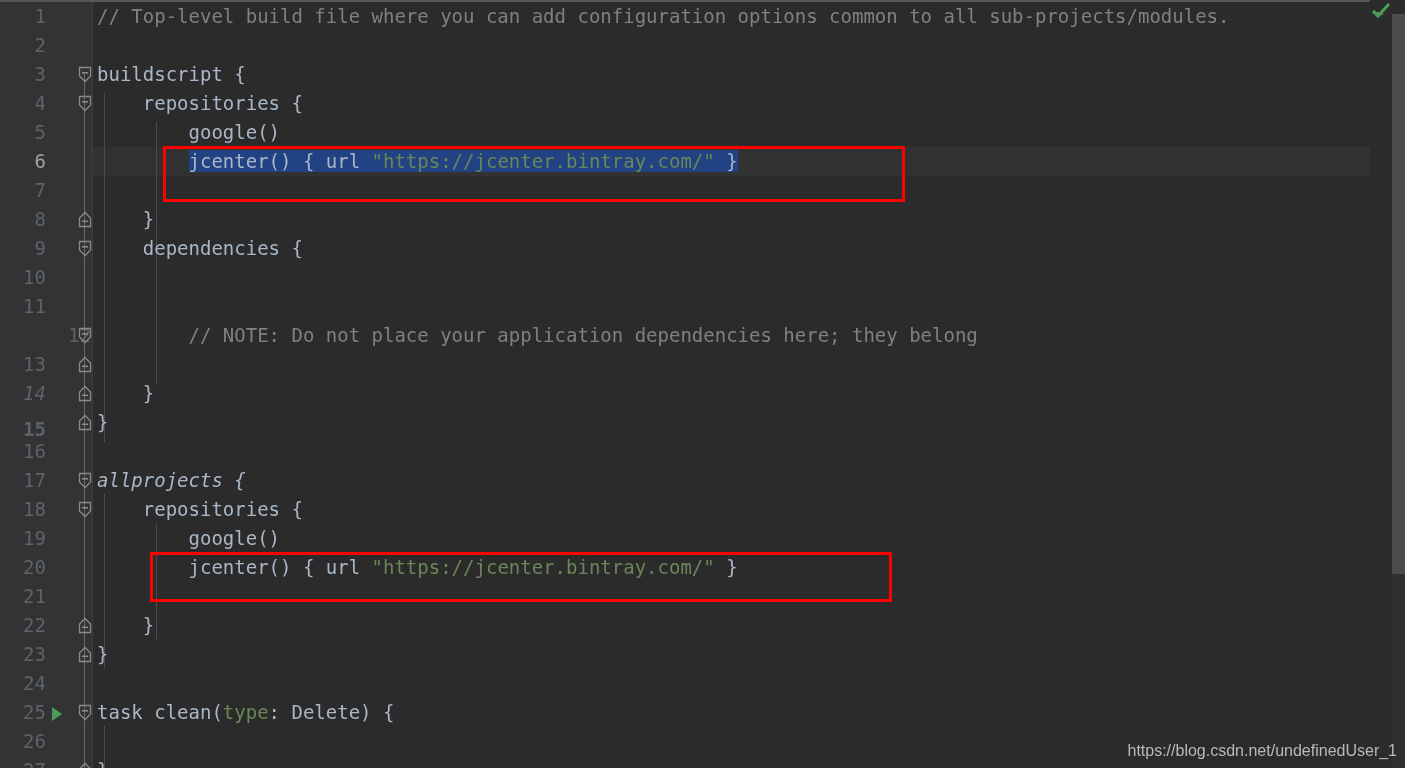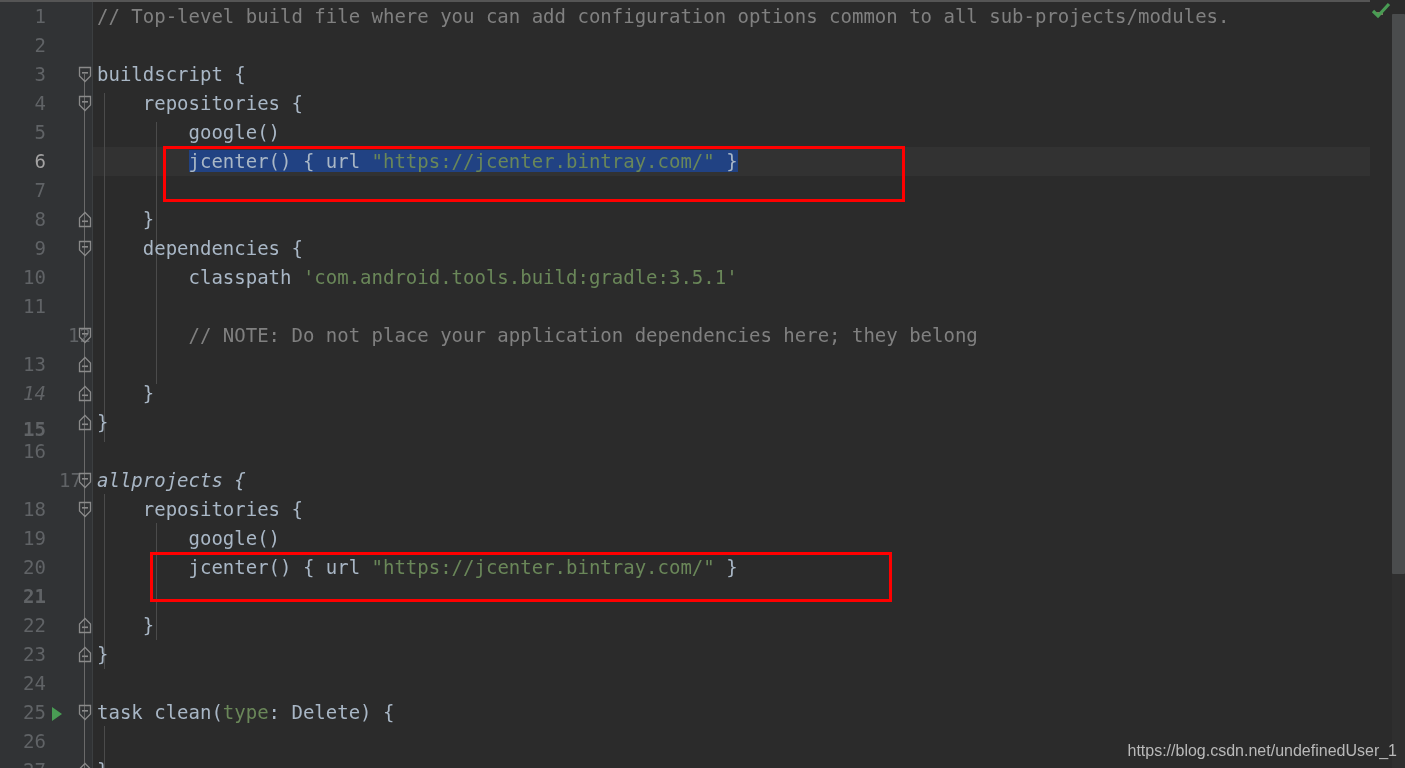--- a/index.html
+++ b/index.html
@@ -277,37 +277,37 @@
           </svg></div>
       </div>
       <div class="lnum" style="top: 415px; font-weight: bold;">15</div>
       <div class="fold" style="top: 408px;">
         <div class="fold-glyph"><svg width="14" height="17" viewBox="0 0 14 17">
             <path d="M1.5 15.5 H12.5 V7 L7 1.5 L1.5 7 Z" fill="none" stroke="#8a8a8a" stroke-width="1.3"></path>
             <rect x="4" y="9.5" width="6" height="1.6" fill="#8a8a8a"></rect>
           </svg></div>
       </div>
       <div class="lnum" style="top: 437px;">16</div>
-      <div class="lnum" style="top: 466px; padding-left: 36px;">17</div>
+      <div class="lnum" style="top: 466px;">17</div>
       <div class="fold" style="top: 466px;">
         <div class="fold-glyph"><svg width="14" height="17" viewBox="0 0 14 17">
             <path d="M1.5 1.5 H12.5 V10 L7 15.5 L1.5 10 Z" fill="none" stroke="#8a8a8a" stroke-width="1.3"></path>
             <rect x="4" y="6" width="6" height="1.6" fill="#8a8a8a"></rect>
           </svg></div>
       </div>
       <div class="lnum" style="top: 495px;">18</div>
       <div class="fold" style="top: 495px;">
         <div class="fold-glyph"><svg width="14" height="17" viewBox="0 0 14 17">
             <path d="M1.5 1.5 H12.5 V10 L7 15.5 L1.5 10 Z" fill="none" stroke="#8a8a8a" stroke-width="1.3"></path>
             <rect x="4" y="6" width="6" height="1.6" fill="#8a8a8a"></rect>
           </svg></div>
       </div>
       <div class="lnum" style="top: 524px;">19</div>
       <div class="lnum" style="top: 553px;">20</div>
-      <div class="lnum" style="top: 582px; font-weight: bold;">21</div>
+      <div class="lnum" style="top: 582px;">21</div>
       <div class="lnum" style="top: 611px;">22</div>
       <div class="fold" style="top: 611px;">
         <div class="fold-glyph"><svg width="14" height="17" viewBox="0 0 14 17">
             <path d="M1.5 15.5 H12.5 V7 L7 1.5 L1.5 7 Z" fill="none" stroke="#8a8a8a" stroke-width="1.3"></path>
             <rect x="4" y="9.5" width="6" height="1.6" fill="#8a8a8a"></rect>
           </svg></div>
       </div>
       <div class="lnum" style="top: 640px;">23</div>
       <div class="fold" style="top: 640px;">
         <div class="fold-glyph"><svg width="14" height="17" viewBox="0 0 14 17">
@@ -346,21 +346,20 @@
   <div class="code" id="code-layer">
       <div class="line" style="top: 0px;"><span class="txt"><span class="cm">// Top-level build file where you can add configuration options common to all sub-projects/modules.</span></span></div>
       <div class="line" style="top: 29px;"><span class="txt"></span></div>
       <div class="line" style="top: 58px;"><span class="txt"><span class="ident">buildscript {</span></span></div>
       <div class="line" style="top: 87px;"><span class="txt"><span class="ident">    repositories {</span></span></div>
       <div class="line" style="top: 116px;"><span class="txt"><span class="ident">        google()</span></span></div>
       <div class="line" style="top: 145px;"><span class="txt"><span>        </span><span class="sel"><span class="ident">jcenter() { url </span><span class="str">"https://jcenter.bintray.com/"</span><span class="ident"> }</span></span></span></div>
       <div class="line" style="top: 174px;"><span class="txt"></span></div>
       <div class="line" style="top: 203px;"><span class="txt"><span class="ident">    }</span></span></div>
       <div class="line" style="top: 232px;"><span class="txt"><span class="ident">    dependencies {</span></span></div>
-      <div class="line" style="top: 261px;"><span class="txt"><span class="ident">        classpath </span><span class="str">'com.android.tools.build:gradle:3.5.1'</span></span></div>
       <div class="line" style="top: 290px;"><span class="txt"></span></div>
       <div class="line" style="top: 319px;"><span class="txt"><span class="cm">        // NOTE: Do not place your application dependencies here; they belong</span></span></div>
       <div class="line" style="top: 377px;"><span class="txt"><span class="ident">    }</span></span></div>
       <div class="line" style="top: 406px;"><span class="txt"><span class="ident">}</span></span></div>
       <div class="line" style="top: 435px;"><span class="txt"></span></div>
       <div class="line" style="top: 464px; font-style: italic;"><span class="txt"><span class="ident">allprojects {</span></span></div>
       <div class="line" style="top: 493px;"><span class="txt"><span class="ident">    repositories {</span></span></div>
       <div class="line" style="top: 522px;"><span class="txt"><span class="ident">        google()</span></span></div>
       <div class="line" style="top: 551px;"><span class="txt"><span class="ident">        jcenter() { url </span><span class="str">"https://jcenter.bintray.com/"</span><span class="ident"> }</span></span></div>
       <div class="line" style="top: 580px;"><span class="txt"></span></div>

